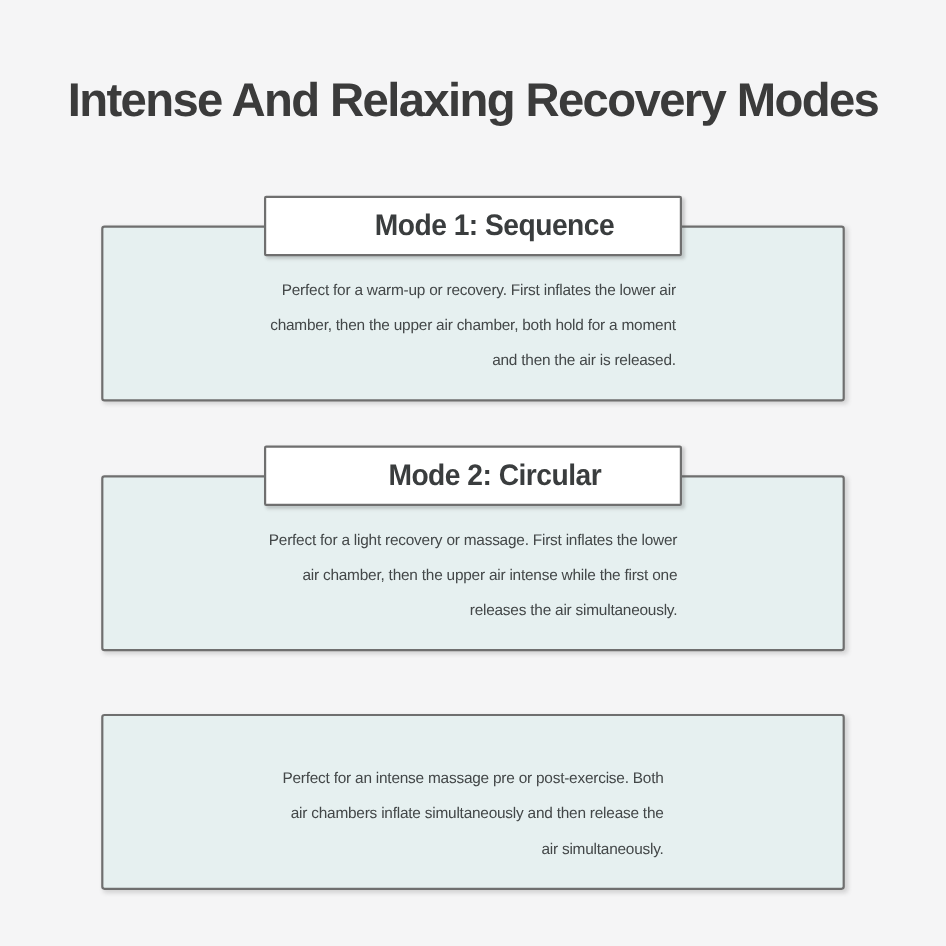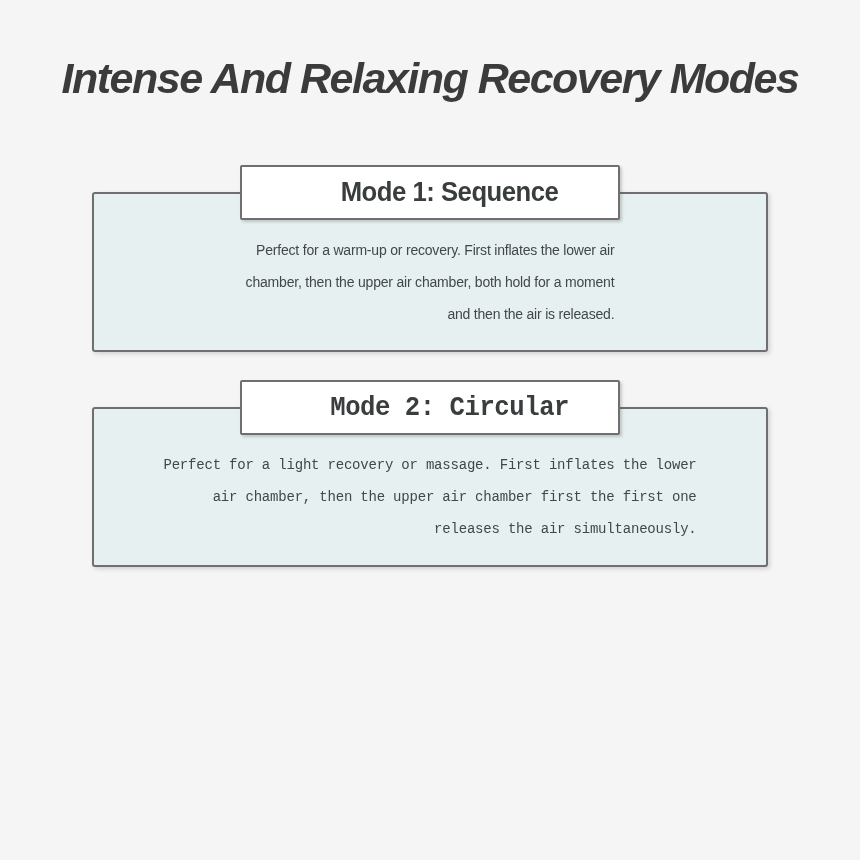--- a/index.html
+++ b/index.html
@@ -7,38 +7,37 @@
     padding: 0;
   }
   body {
     width: 860px;
     height: 860px;
     background: #f5f5f6;
     font-family: "Liberation Sans", sans-serif;
     overflow: hidden;
   }
   .page-title {
-    margin: 4px;
+    margin: 17px;
     padding-top: 47px;
     text-align: center;
     font-size: 43px;
     line-height: 54px;
     font-weight: 700;
     letter-spacing: -1.5px;
     color: #3b3b3b;
-    font-style: italic;
   }
   .mode-card {
     position: relative;
     width: 676px;
     margin: 0 auto;
     padding-top: 27px;
   }
   .mode-card.card-1 { margin-top: 60px; }
-  .mode-card.card-2 { margin-top: 28px; font-family: Liberation Mono, monospace; }
+  .mode-card.card-2 { margin-top: 40px; }
   .mode-card.card-3 { margin-top: 30px; }
   .mode-header {
     position: absolute;
     top: 0;
     left: 50%;
     transform: translateX(-50%);
     width: 380px;
     height: 55px;
     box-sizing: border-box;
     background: #ffffff;
@@ -95,19 +94,24 @@
 and then the air is released.</p>
   </div>
 </div>
 
 <div class="mode-card card-2">
   <div class="mode-header">
     <span class="mode-heading">Mode 2: Circular</span>
   </div>
   <div class="mode-body">
     <p class="mode-description">Perfect for a light recovery or massage. First inflates the lower
-air chamber, then the upper air chamber first the first one
+air chamber, then the upper air intense while the first one
 releases the air simultaneously.</p>
   </div>
 </div>
 
 <div class="mode-card card-3">
+  <div class="mode-body">
+    <p class="mode-description">Perfect for an intense massage pre or post-exercise. Both
+air chambers inflate simultaneously and then release the
+air simultaneously.</p>
+  </div>
 </div>
 
 </body></html>

